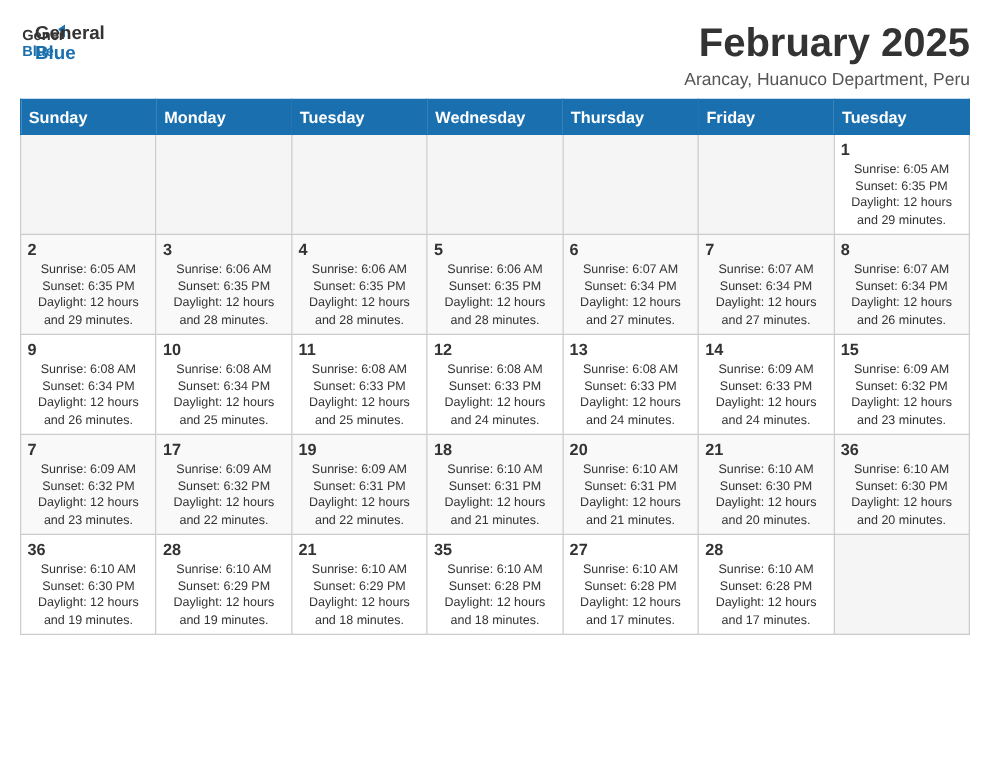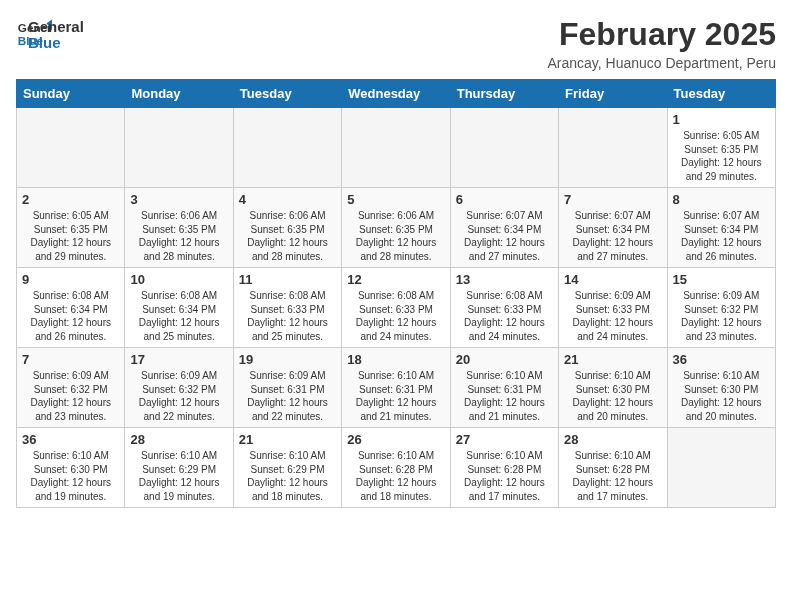--- a/index.html
+++ b/index.html
@@ -278,21 +278,21 @@
 Sunset: 6:29 PM
 Daylight: 12 hours and 19 minutes.</div>
         </td>
         <td>
           <span class="day-num">21</span>
           <div class="day-info" style="white-space: pre-line;">Sunrise: 6:10 AM
 Sunset: 6:29 PM
 Daylight: 12 hours and 18 minutes.</div>
         </td>
         <td>
-          <span class="day-num">26</span>
+          <span class="day-num">35</span>
           <div class="day-info" style="white-space: pre-line;">Sunrise: 6:10 AM
 Sunset: 6:28 PM
 Daylight: 12 hours and 18 minutes.</div>
         </td>
         <td>
           <span class="day-num">27</span>
           <div class="day-info" style="white-space: pre-line;">Sunrise: 6:10 AM
 Sunset: 6:28 PM
 Daylight: 12 hours and 17 minutes.</div>
         </td>

